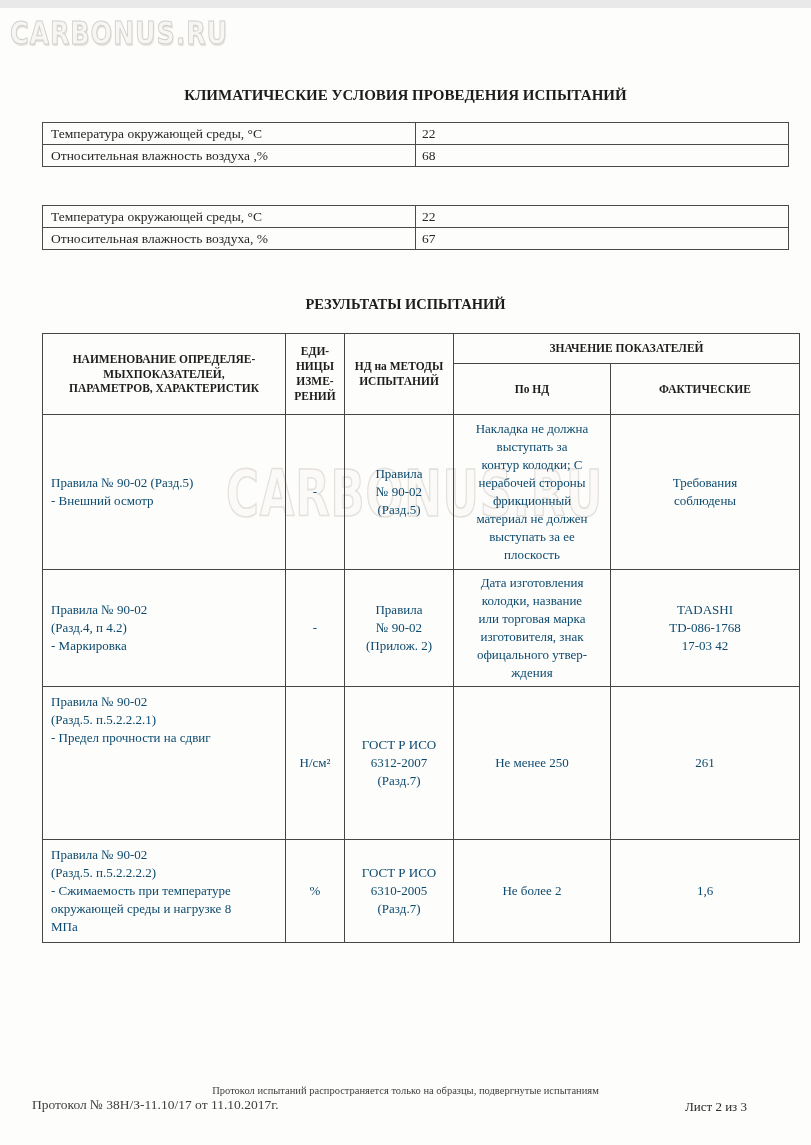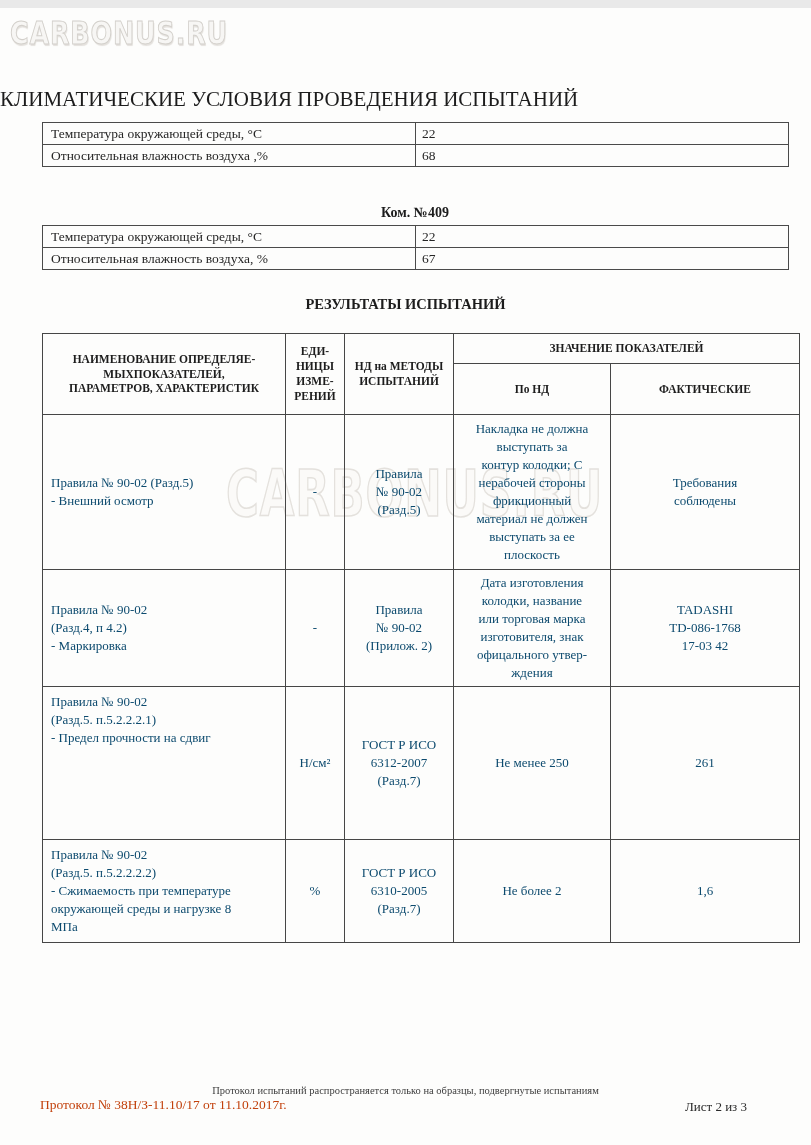--- a/index.html
+++ b/index.html
@@ -35,21 +35,21 @@
     font-size:56px;
     -webkit-text-stroke:1.5px #e2dfda;
     color:rgba(248,247,245,0.6);
     text-shadow:none;
     transform:scaleX(0.80) scaleY(1.15);
     transform-origin:left top;
     opacity:0.9;
   }
   .doc-title{
     position:absolute;left:0;top:79px;width:100%;
-    font-weight:normal;font-size:21px;color:#1c1c1c;
+    text-align:center;font-weight:bold;font-size:15px;color:#1c1c1c;
   }
   .section-title{
     position:absolute;left:0;top:288px;width:100%;
     text-align:center;font-weight:bold;font-size:14.5px;color:#1c1c1c;
   }
   .climate-block{position:absolute;left:42px;width:746px;}
   .climate-caption{
     text-align:center;font-weight:bold;font-size:14px;color:#1c1c1c;
     margin-bottom:4px;
   }
@@ -89,21 +89,21 @@
   .results-table tr.r3 td.name{vertical-align:top;padding-top:6px;}
   .group-head{height:30px;}
   .sub-head{height:51px;}
   .footer-notice{
     position:absolute;left:0;width:100%;text-align:center;
     font-size:10.5px;color:#3e3e3e;
   }
   .fn1{top:1062px;}
   .fn2{top:1077px;}
   .footer-protocol{
-    position:absolute;left:40px;top:1089px;font-size:13.5px;color:#c2410c;
+    position:absolute;left:32px;top:1089px;font-size:13.5px;color:#404040;
   }
   .footer-page{
     position:absolute;right:64px;top:1091px;font-size:13px;color:#2a2a2a;
   }
 </style>
 </head>
 <body>
 
 <div class="page">
 
@@ -125,21 +125,20 @@
       </tr>
       <tr>
         <td>Относительная влажность воздуха ,%</td>
         <td class="val">68</td>
       </tr>
     </tbody>
       </table>
   </div>
 
   <div class="climate-block" style="top:197px;">
-    <div class="climate-caption">Ком. №409</div>
     <table class="climate-table">
       <colgroup>
           <col style="width:373px">
           <col style="width:373px">
         </colgroup>
       <tbody>
           <tr>
         <td>Температура окружающей среды, °С</td>
         <td class="val">22</td>
       </tr>

